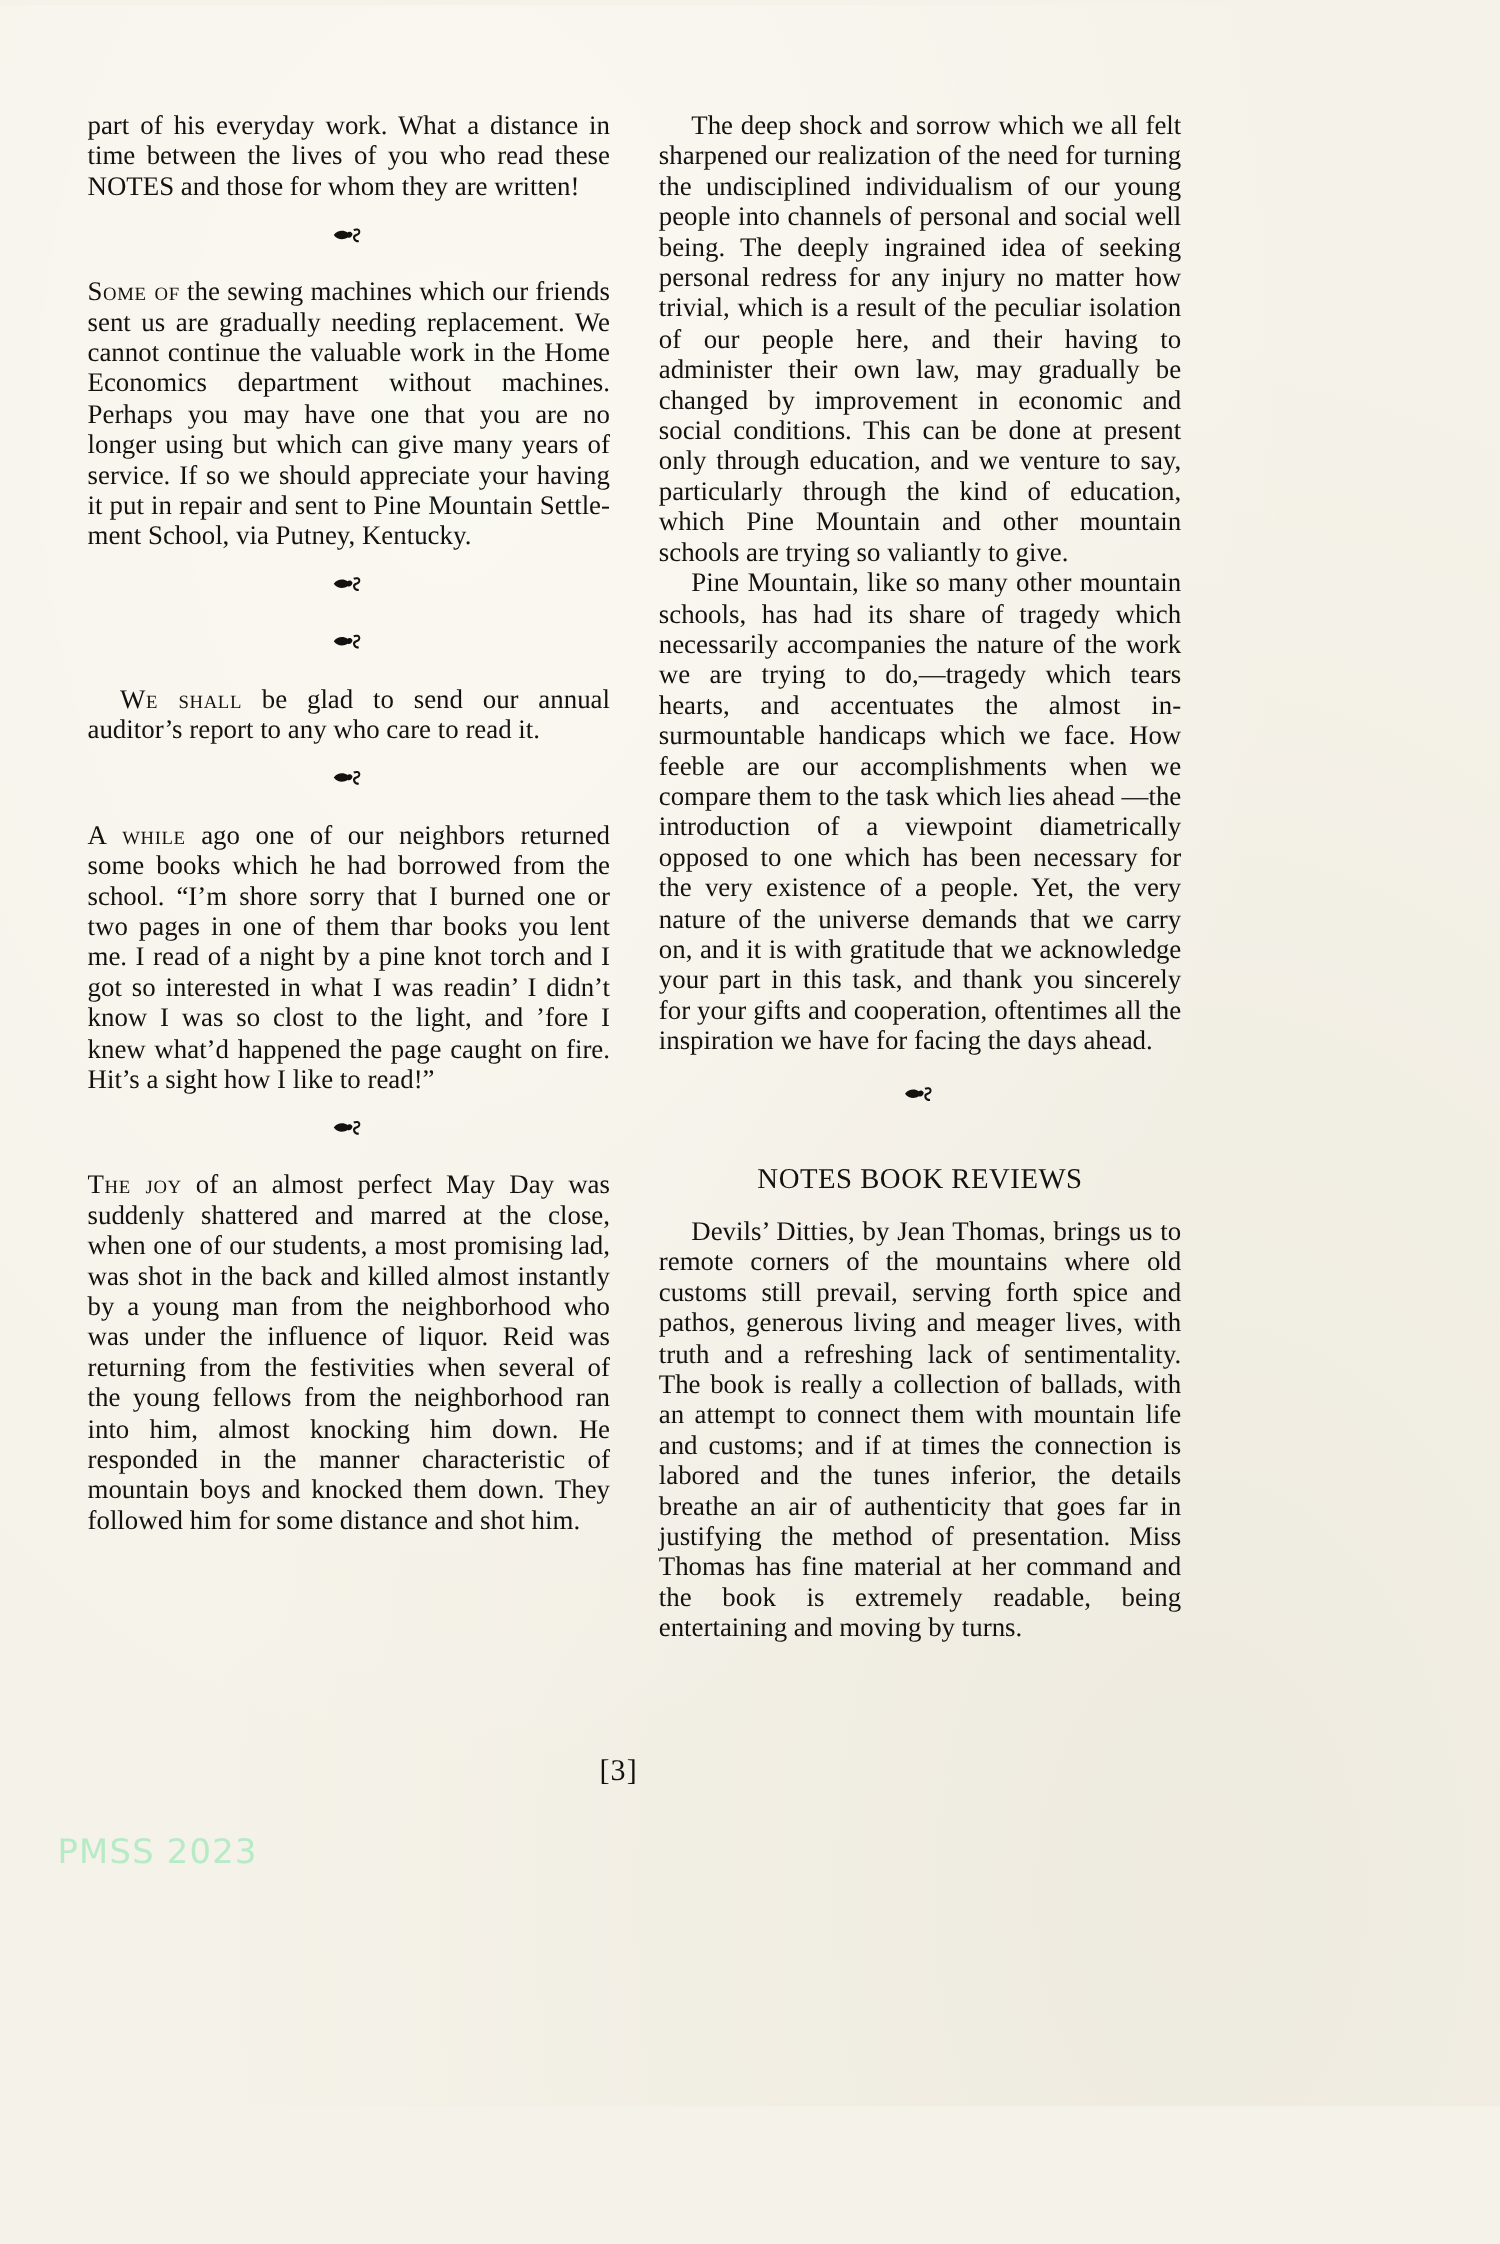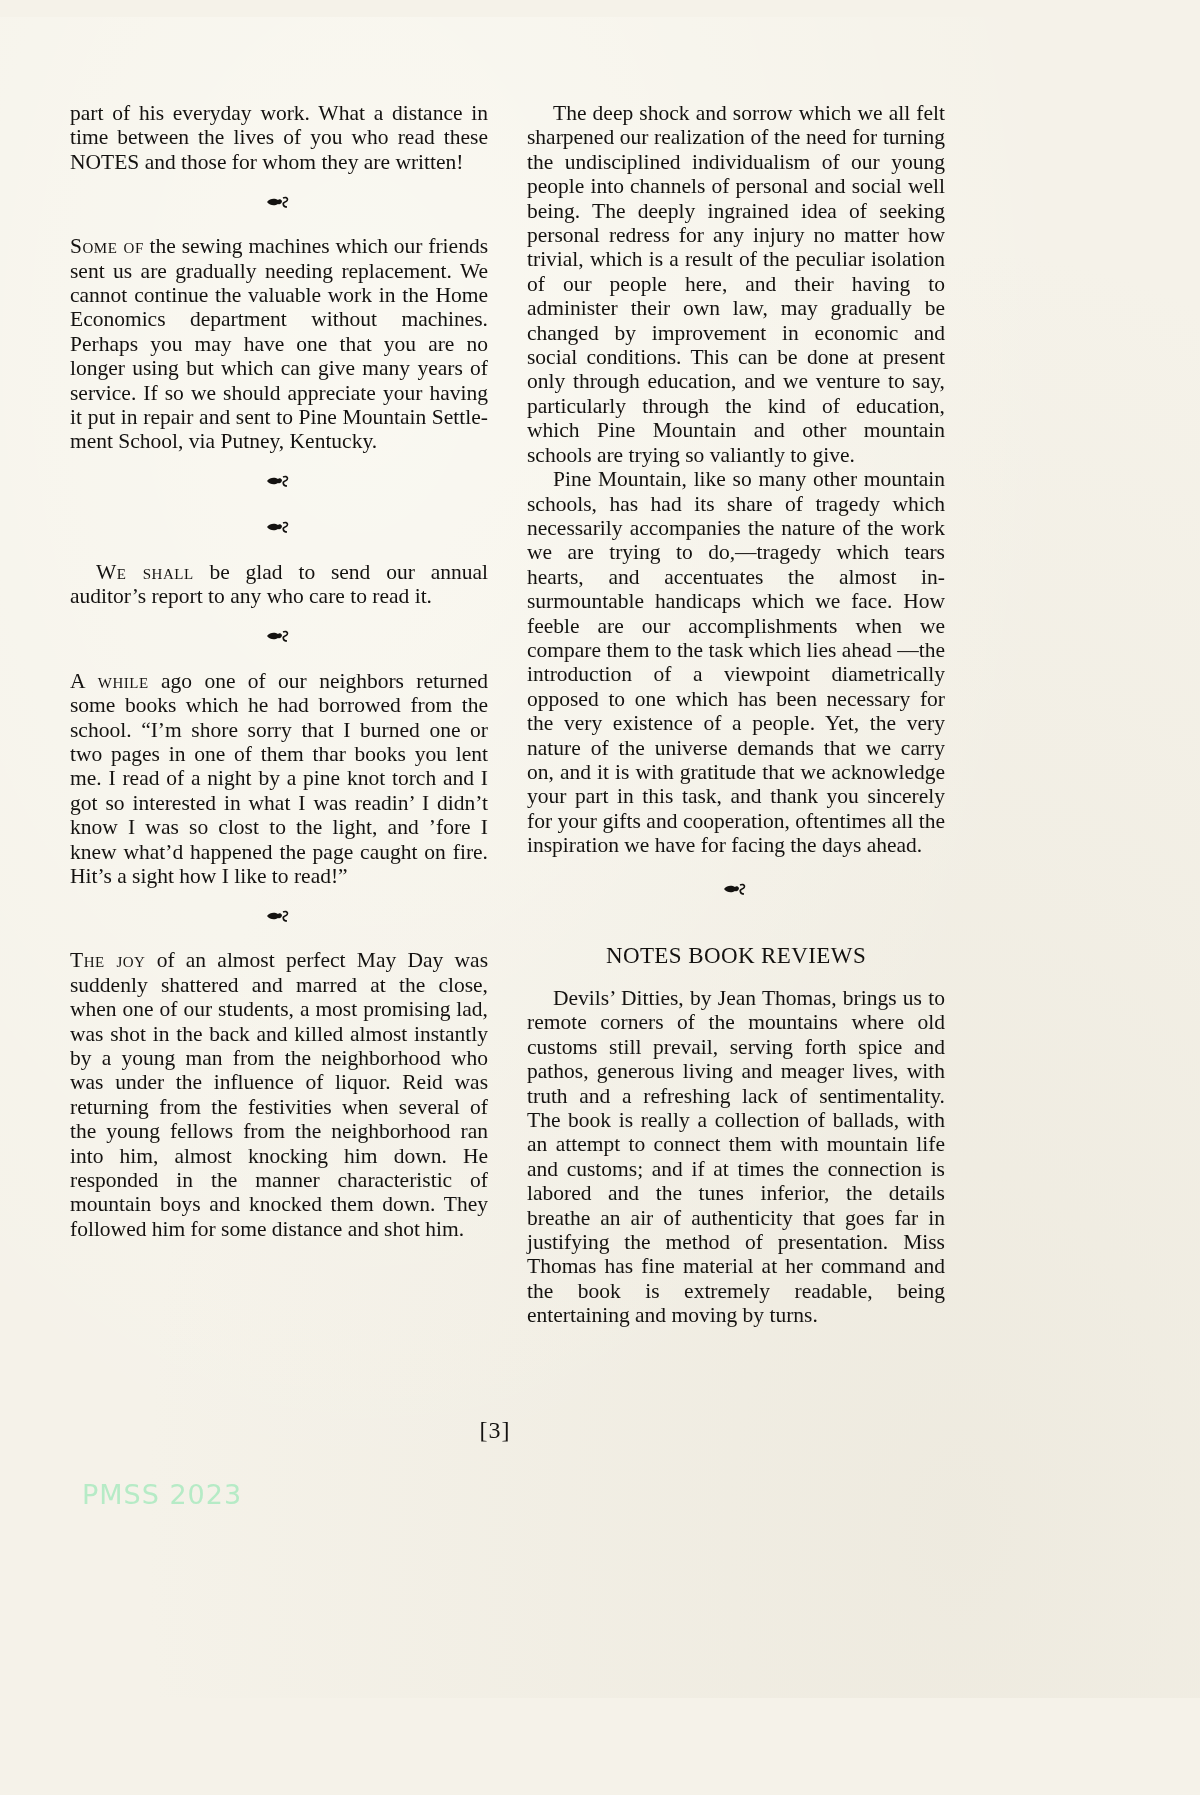--- a/index.html
+++ b/index.html
@@ -10,21 +10,21 @@
       width: 1200px;
       height: 1795px;
       background: #f5f2e9;
       position: relative;
       overflow: hidden;
       font-family: "Liberation Serif", "DejaVu Serif", serif;
       color: #141210;
     }
     .page {
       position: absolute;
-      left: 0; top: 17px;
+      left: 0; top: 4px;
       width: 1200px; height: 1681px;
       background:
         radial-gradient(ellipse at 30% 20%, rgba(255,255,250,0.5), rgba(0,0,0,0) 60%),
         radial-gradient(ellipse at 80% 90%, rgba(225,220,205,0.35), rgba(0,0,0,0) 60%),
         #f5f2e9;
     }
     .column {
       position: absolute;
       top: 84px;
       width: 418px;
@@ -79,21 +79,20 @@
       letter-spacing: 1px;
     }
     .watermark {
       position: absolute;
       left: 46px;
       top: 1462px;
       font-family: "DejaVu Sans", sans-serif;
       font-size: 27px;
       color: #b6ebc6;
       letter-spacing: 1px;
-      margin-left: 36px;
     }
   </style>
 </head>
 <body>
 
 <div class="page">
 
   <div class="column col-left">
 
     <p class="para">part of his everyday work. What a distance in time between the lives of you who read these NOTES and those for whom they are written!</p>

